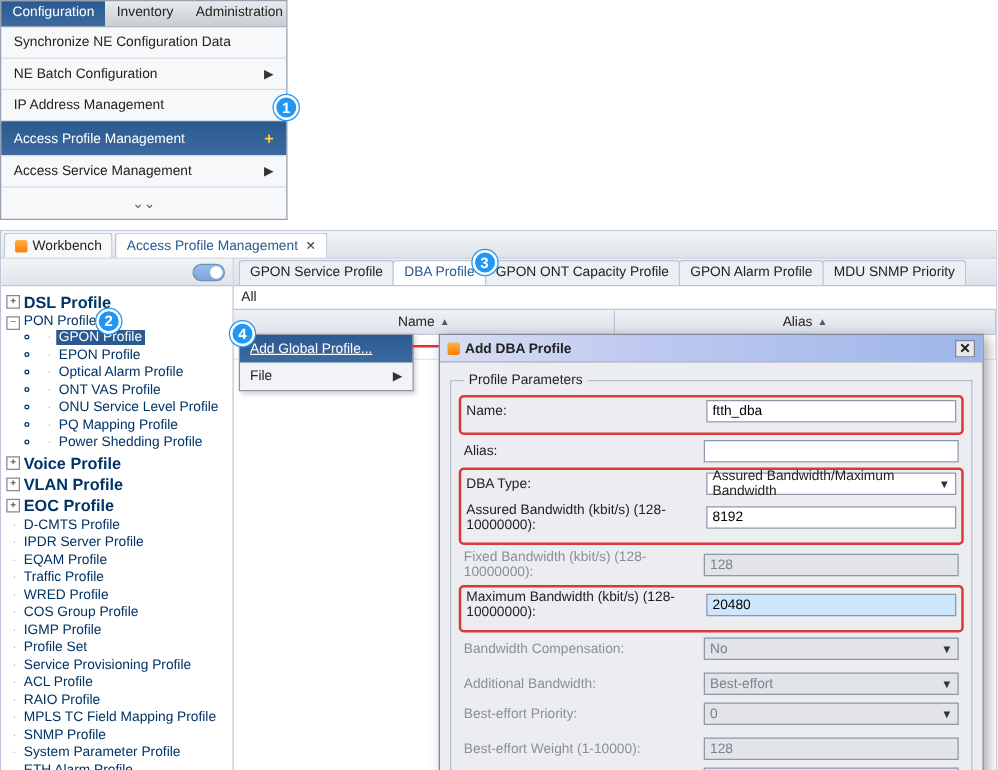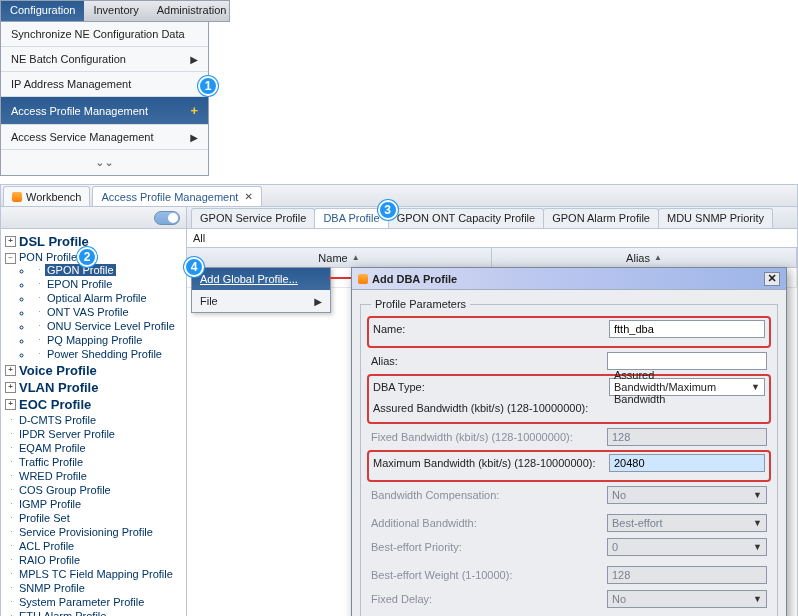--- a/index.html
+++ b/index.html
@@ -4,21 +4,21 @@
 <style>
   * { box-sizing: border-box; font-family: Arial, sans-serif; }
   body { margin: 0; background: #fff; font-size: 11px; color: #222; width: 798px; }
 
   
   .menubar { display: flex; background: linear-gradient(#e8eaed,#c9cdd4); border: 1px solid #98a0b0; height: 22px; width: 230px; }
   .menubar .item { padding: 3px 9px; cursor: default; }
   .menubar .item.selected { background: linear-gradient(#2a5a90,#3d6ba0); color: #fff; }
 
   
-  .dropdown { width: 209px; background: #f7f8fa; border: 1px solid #98a0b0; border-top: none; }
+  .dropdown { width: 230px; background: #f7f8fa; border: 1px solid #98a0b0; border-top: none; }
   .dropdown .row { position: relative; padding: 6px 10px; border-bottom: 1px solid #d7dbe2; cursor: default; display: flex; align-items: center; justify-content: space-between; }
   .dropdown .row:last-child { border-bottom: none; justify-content: center; }
   .dropdown .row.hl { background: linear-gradient(#2a5a90,#3d6ba0); color:#fff; }
   .arrow { font-size: 10px; color: #333; }
   .plus { color: #ffcc33; font-weight: bold; font-size: 13px;}
   .dbldown span { color:#555; font-size: 11px; }
 
   .badge { position: absolute; width: 20px; height: 20px; border-radius: 50%; background: #2196f3; color: #fff; display:flex; align-items:center; justify-content:center; font-weight: bold; font-size: 12px; border: 2px solid #fff; box-shadow: 0 0 0 1px #2196f3; z-index: 50; }
 
   
@@ -66,21 +66,21 @@
   .redarrow .head { display:inline-block; width:0; height:0; border-left:8px solid #e53030; border-top:5px solid transparent; border-bottom:5px solid transparent; vertical-align:middle; margin-left:-2px;}
 
   
   .modal { position:absolute; left:350px; top:82px; width:436px; border:1px solid #7b879a; background:#ecedf1; box-shadow:3px 3px 10px rgba(0,0,0,.35); z-index:40;}
   .modal .ttl { height:22px; background: linear-gradient(90deg, #d9def2 0%, #bdc8f0 40%, #9db5e8 100%); display:flex; align-items:center; justify-content:space-between; padding:0 6px; font-weight:bold; border-bottom:1px solid #a4acc0;gap:44px;}
   .modal .ttl .icn { display:flex; align-items:center; gap:4px;}
   .modal .closebtn { width:16px; height:14px; border:1px solid #7b879a; display:flex; align-items:center; justify-content:center; background:#e8e9ee;}
   fieldset { border:1px solid #b7bfcc; margin:8px; padding:8px 10px 4px 10px;}
   legend { padding:0 4px;}
   .frow { display:flex; align-items:center; margin-bottom:6px; }
-  .frow .lbl { width: 236px; }
+  .frow .lbl { width: 192px; }
   .frow .val { flex:1; }
   input.inp, .selbox { width:100%; height:18px; border:1px solid #8e97a8; padding:1px 4px; background:#fff; font-family:inherit; font-size:11px; }
   input.inp.disabled { background:#e3e4e8; color:#7b8190; }
   .selbox { display:flex; align-items:center; justify-content:space-between; }
   .selbox .arr { color:#333; font-size:9px;}
   .selbox.disabled { background:#e3e4e8; color:#7b8190;}
   .hlbox { border:2px solid #d83a3a; border-radius:4px; padding:2px 4px; margin: -2px -4px 4px -4px;}
   .sortarr { font-size:8px; color:#556; }
 
 </style>
@@ -243,20 +243,21 @@
           <div class="lbl">DBA Type:</div>
           <div class="val">
               <div class="selbox">
                 <span>Assured Bandwidth/Maximum Bandwidth</span>
                 <span class="arr">▼</span>
               </div>
             </div>
         </div>
         <div class="frow">
           <div class="lbl">Assured Bandwidth (kbit/s) (128-10000000):</div>
+          <div class="val"><input class="inp" value="8192" style=""></div>
         </div>
       </div>
 
       <div class="frow">
         <div class="lbl" style="color:#8a8f99;">Fixed Bandwidth (kbit/s) (128-10000000):</div>
         <div class="val"><input class="inp disabled" disabled="" value="128" style=""></div>
       </div>
 
       <div class="hlbox">
         <div class="frow">

